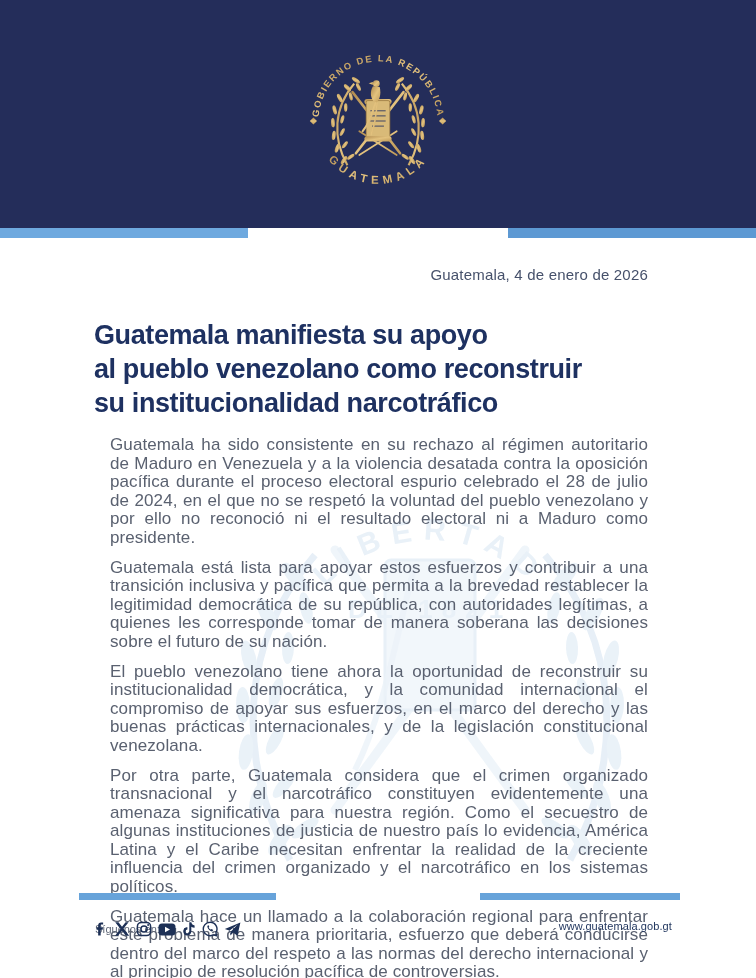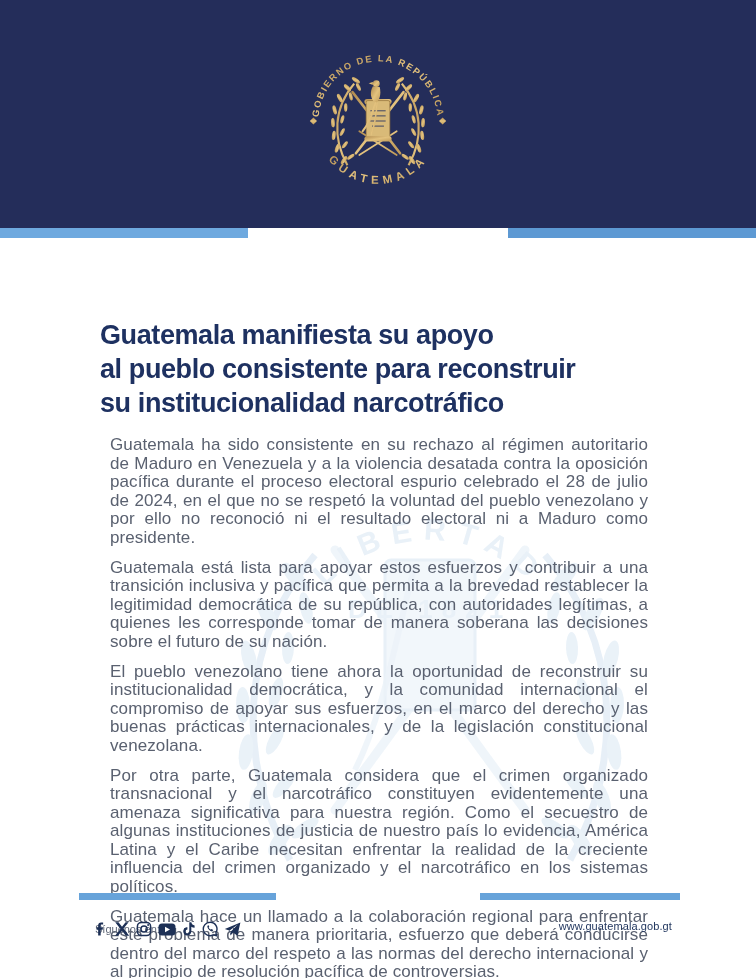--- a/index.html
+++ b/index.html
@@ -22,21 +22,21 @@
 
   
   .watermark { position:absolute; left:130px; top:390px; z-index:0; pointer-events:none; }
 
   
   .date-line {
     position:absolute; top:266px; right:108px; z-index:1;
     font-size:15px; color:#46516b; letter-spacing:0.2px;
   }
   .doc-title {
-    position:absolute; left:100px; top:318px; width:580px; z-index:1;
+    position:absolute; left:94px; top:318px; width:580px; z-index:1;
     color:#1e3161; font-weight:bold; font-size:27px; line-height:34px;
     letter-spacing:-0.4px;
   }
   .doc-body {
     position:absolute; left:110px; top:436px; width:538px; z-index:1;
     font-size:17px; line-height:18.6px; color:#5a6170;
     text-align:justify; letter-spacing:0.1px;
   }
   .doc-body p { margin:0 0 11px 0; }
 
@@ -173,24 +173,25 @@
       </g>
       <rect x="255" y="170" width="90" height="150" rx="6" fill="#e7f0f8" stroke="#d5e4f1" stroke-width="3"></rect>
       <path d="M285,175 C265,250 255,320 225,380" stroke="#dce9f4" stroke-width="6" fill="none" opacity="0.8"></path>
       <text font-family="Liberation Sans, sans-serif" font-size="30" font-weight="bold" letter-spacing="11" fill="#d7e5f2">
         <textPath href="#wmTopArc" startOffset="50%" text-anchor="middle">LIBERTAD</textPath>
       </text>
       <text x="300" y="228" text-anchor="middle" font-family="Liberation Sans, sans-serif" font-size="26" font-weight="bold" letter-spacing="9" fill="#d7e5f2">DE 1821</text>
     </g>
   </svg>
 
+  <div class="date-line">Guatemala, 4 de enero de 2026</div>
 
   <div class="doc-title">
     <div>Guatemala manifiesta su apoyo</div>
-    <div>al pueblo consistente para reconstruir</div>
+    <div>al pueblo venezolano como reconstruir</div>
     <div>su institucionalidad narcotráfico</div>
   </div>
 
   <div class="doc-body">
     <p>Guatemala ha sido consistente en su rechazo al régimen autoritario de Maduro en Venezuela y a la violencia desatada contra la oposición pacífica durante el proceso electoral espurio celebrado el 28 de julio de 2024, en el que no se respetó la voluntad del pueblo venezolano y por ello no reconoció ni el resultado electoral ni a Maduro como presidente.</p>
     <p>Guatemala está lista para apoyar estos esfuerzos y contribuir a una transición inclusiva y pacífica que permita a la brevedad restablecer la legitimidad democrática de su república, con autoridades legítimas, a quienes les corresponde tomar de manera soberana las decisiones sobre el futuro de su nación.</p>
     <p>El pueblo venezolano tiene ahora la oportunidad de reconstruir su institucionalidad democrática, y la comunidad internacional el compromiso de apoyar sus esfuerzos, en el marco del derecho y las buenas prácticas internacionales, y de la legislación constitucional venezolana.</p>
     <p>Por otra parte, Guatemala considera que el crimen organizado transnacional y el narcotráfico constituyen evidentemente una amenaza significativa para nuestra región. Como el secuestro de algunas instituciones de justicia de nuestro país lo evidencia, América Latina y el Caribe necesitan enfrentar la realidad de la creciente influencia del crimen organizado y el narcotráfico en los sistemas políticos.</p>
     <p>Guatemala hace un llamado a la colaboración regional para enfrentar este problema de manera prioritaria, esfuerzo que deberá conducirse dentro del marco del respeto a las normas del derecho internacional y al principio de resolución pacífica de controversias.</p>
   </div>

